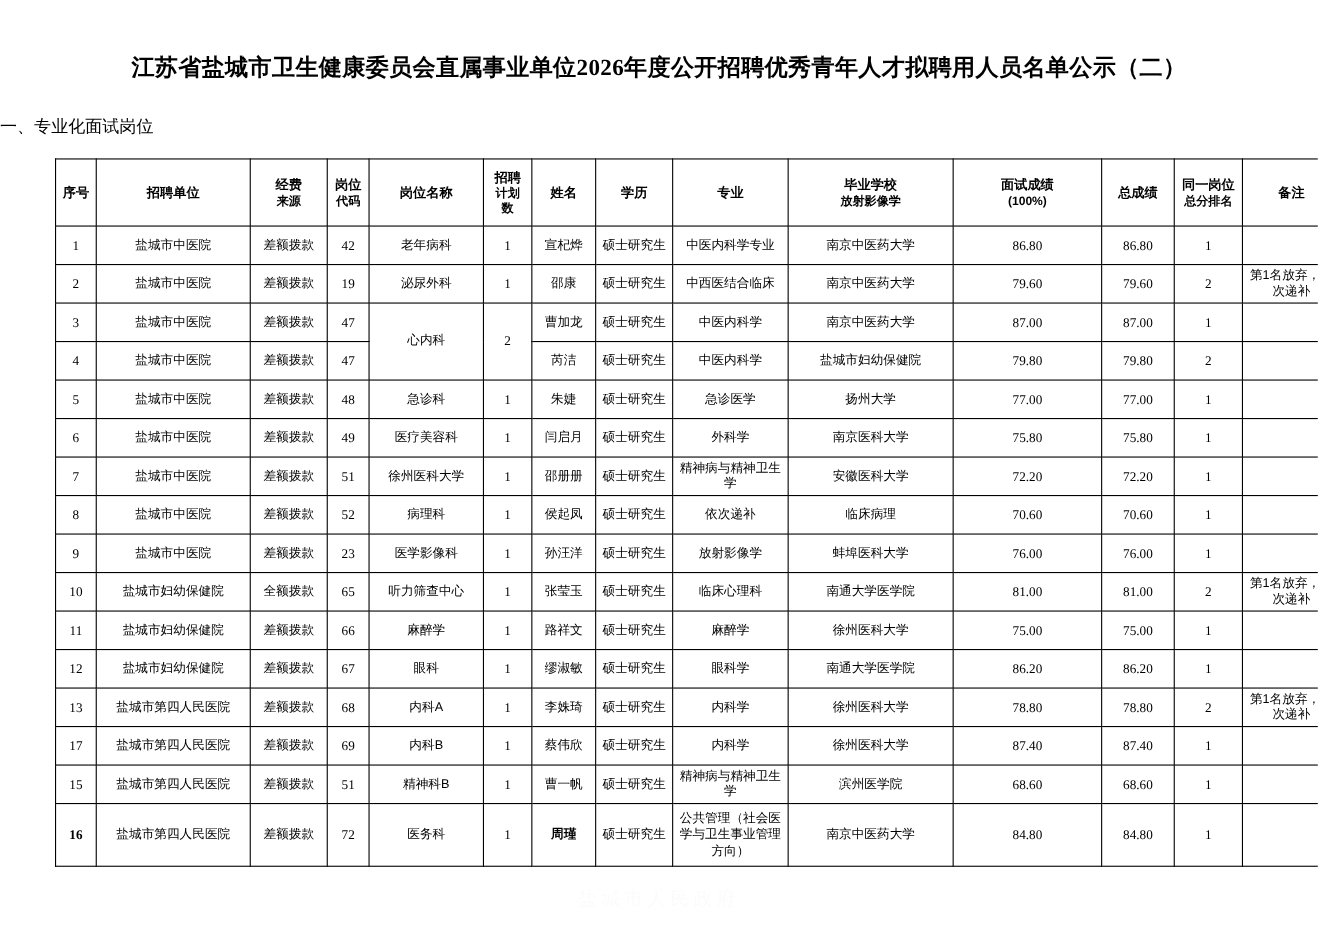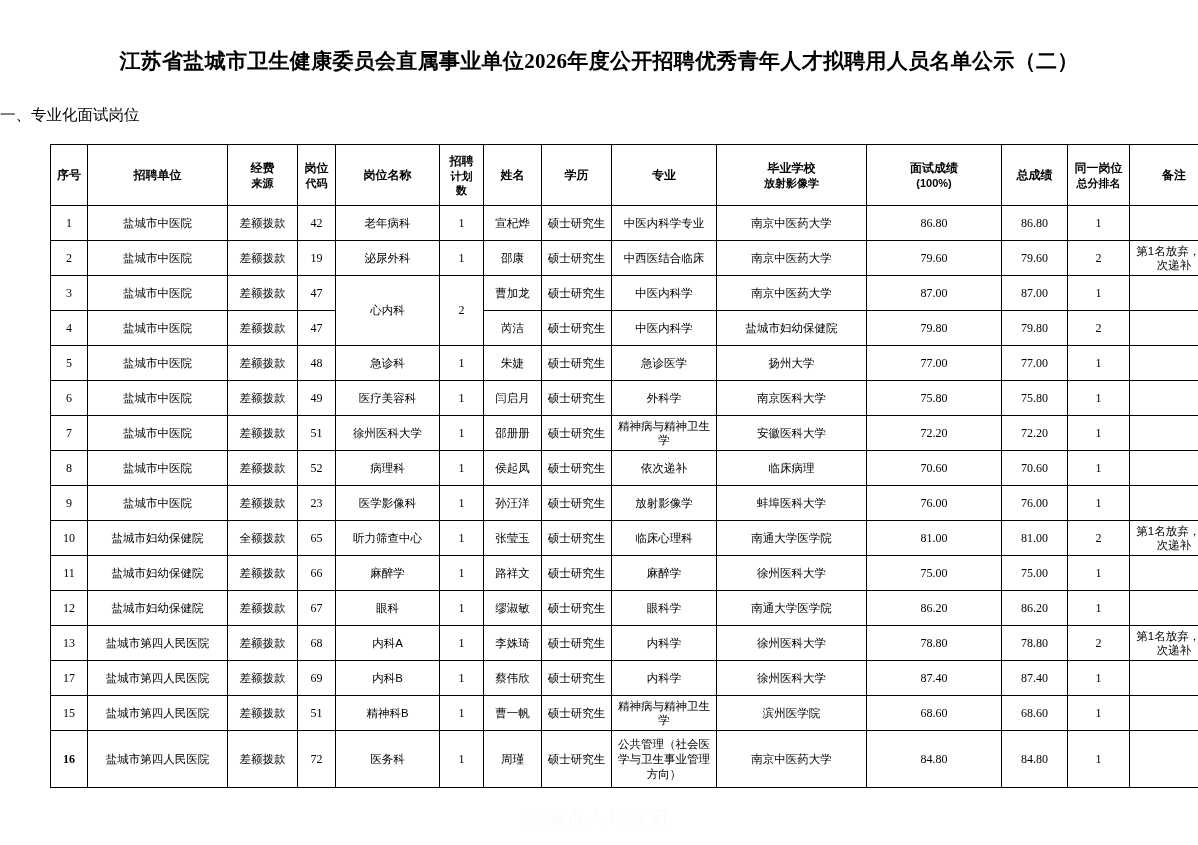--- a/index.html
+++ b/index.html
@@ -373,21 +373,21 @@
             <td class="num">1</td>
             <td></td>
           </tr>
           <tr>
             <td class="num tall-cell" style="height: 52px; font-weight: bold;">16</td>
             <td class="tall-cell" style="height: 52px;">盐城市第四人民医院</td>
             <td class="tall-cell" style="height: 52px;">差额拨款</td>
             <td class="num tall-cell" style="height: 52px; text-align: center;">72</td>
             <td class="tall-cell" style="height: 52px;">医务科</td>
             <td class="num tall-cell" style="height: 52px;">1</td>
-            <td class="tall-cell" style="height: 52px;">周瑾</td>
+            <td class="tall-cell" style="height: 52px; font-weight: bold;">周瑾</td>
             <td class="tall-cell" style="height: 52px;">硕士研究生</td>
             <td class="tall-cell" style="height: 52px;">公共管理（社会医学与卫生事业管理方向）</td>
             <td class="tall-cell" style="height: 52px;">南京中医药大学</td>
             <td class="num tall-cell" style="height: 52px;">84.80</td>
             <td class="num tall-cell" style="height: 52px;">84.80</td>
             <td class="num tall-cell" style="height: 52px;">1</td>
             <td class="tall-cell" style="height: 52px;"></td>
           </tr>
         </tbody>
     </table>

